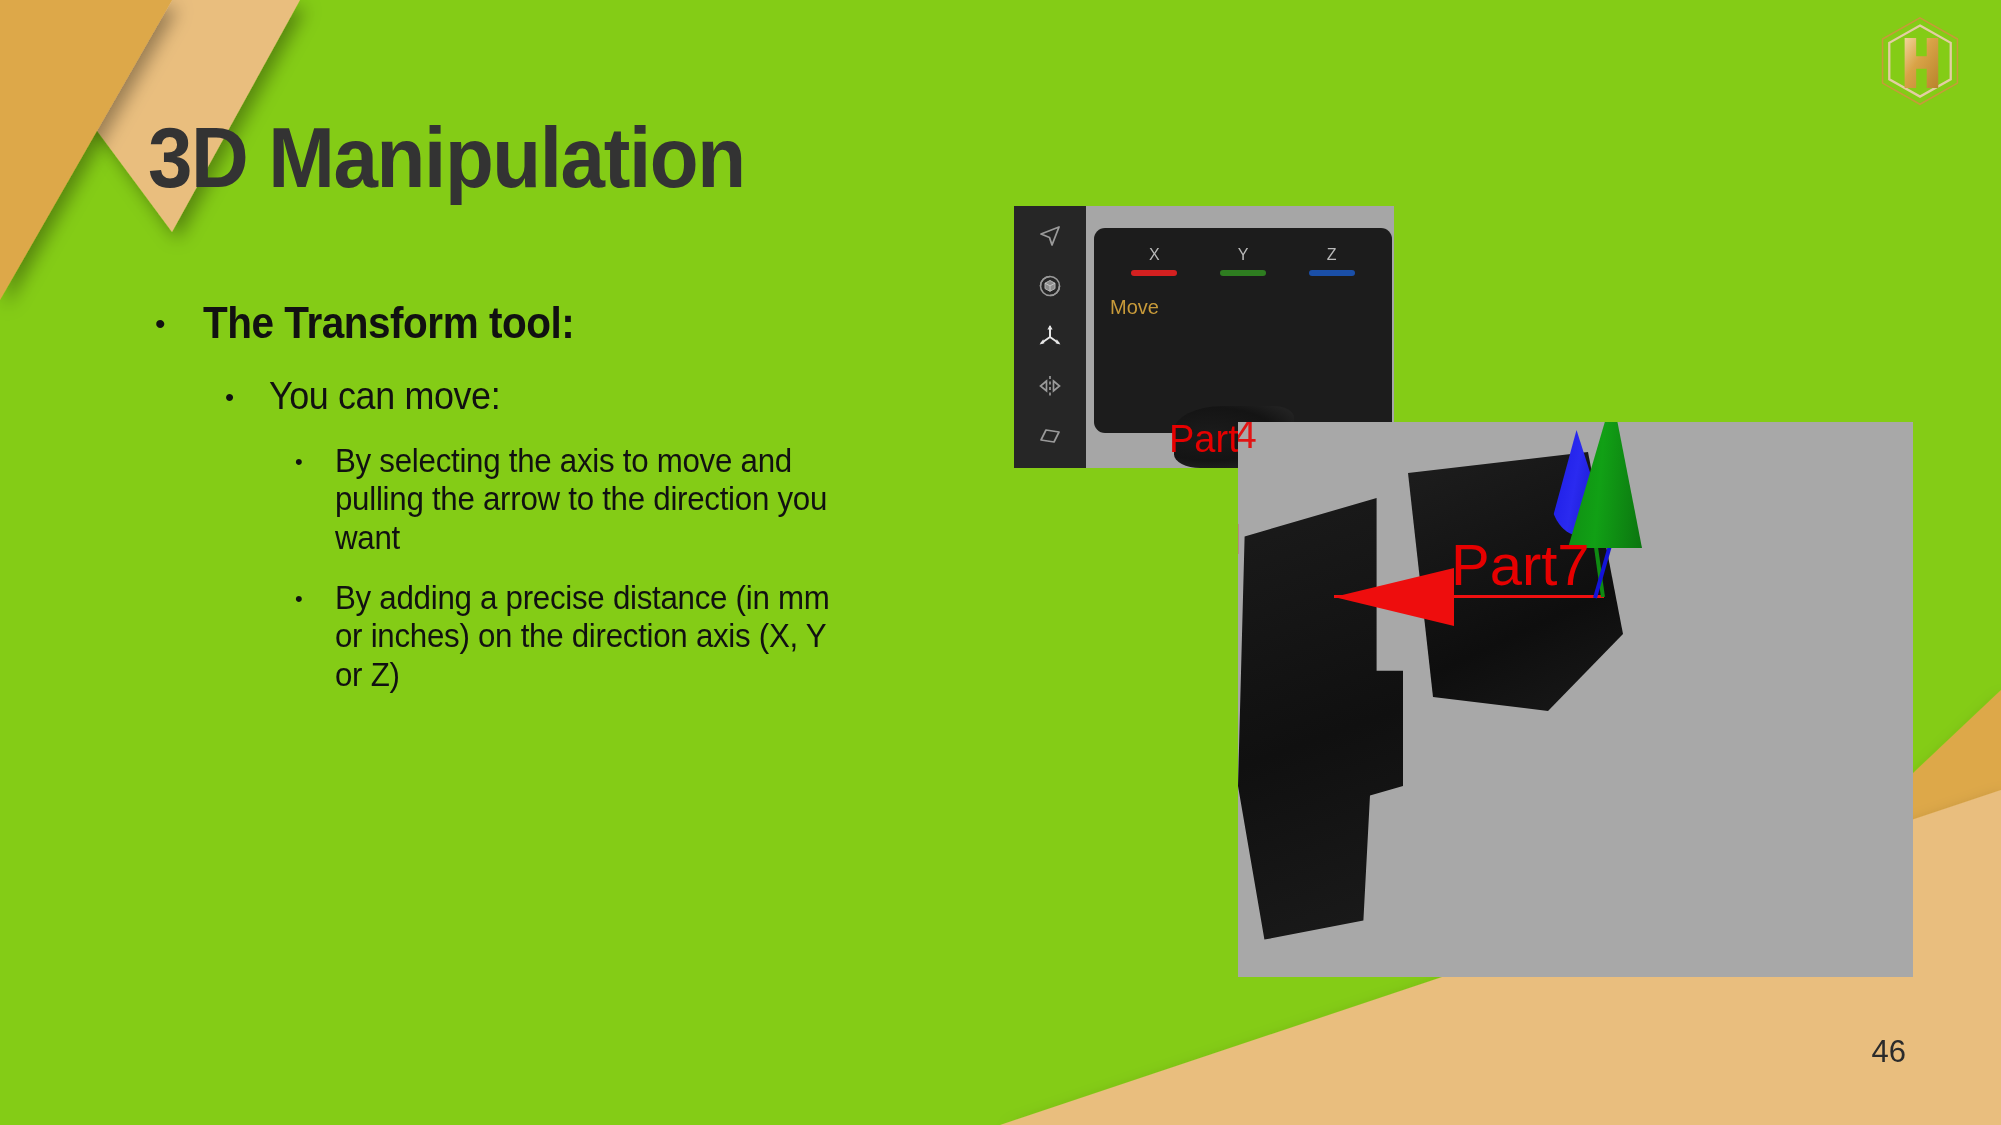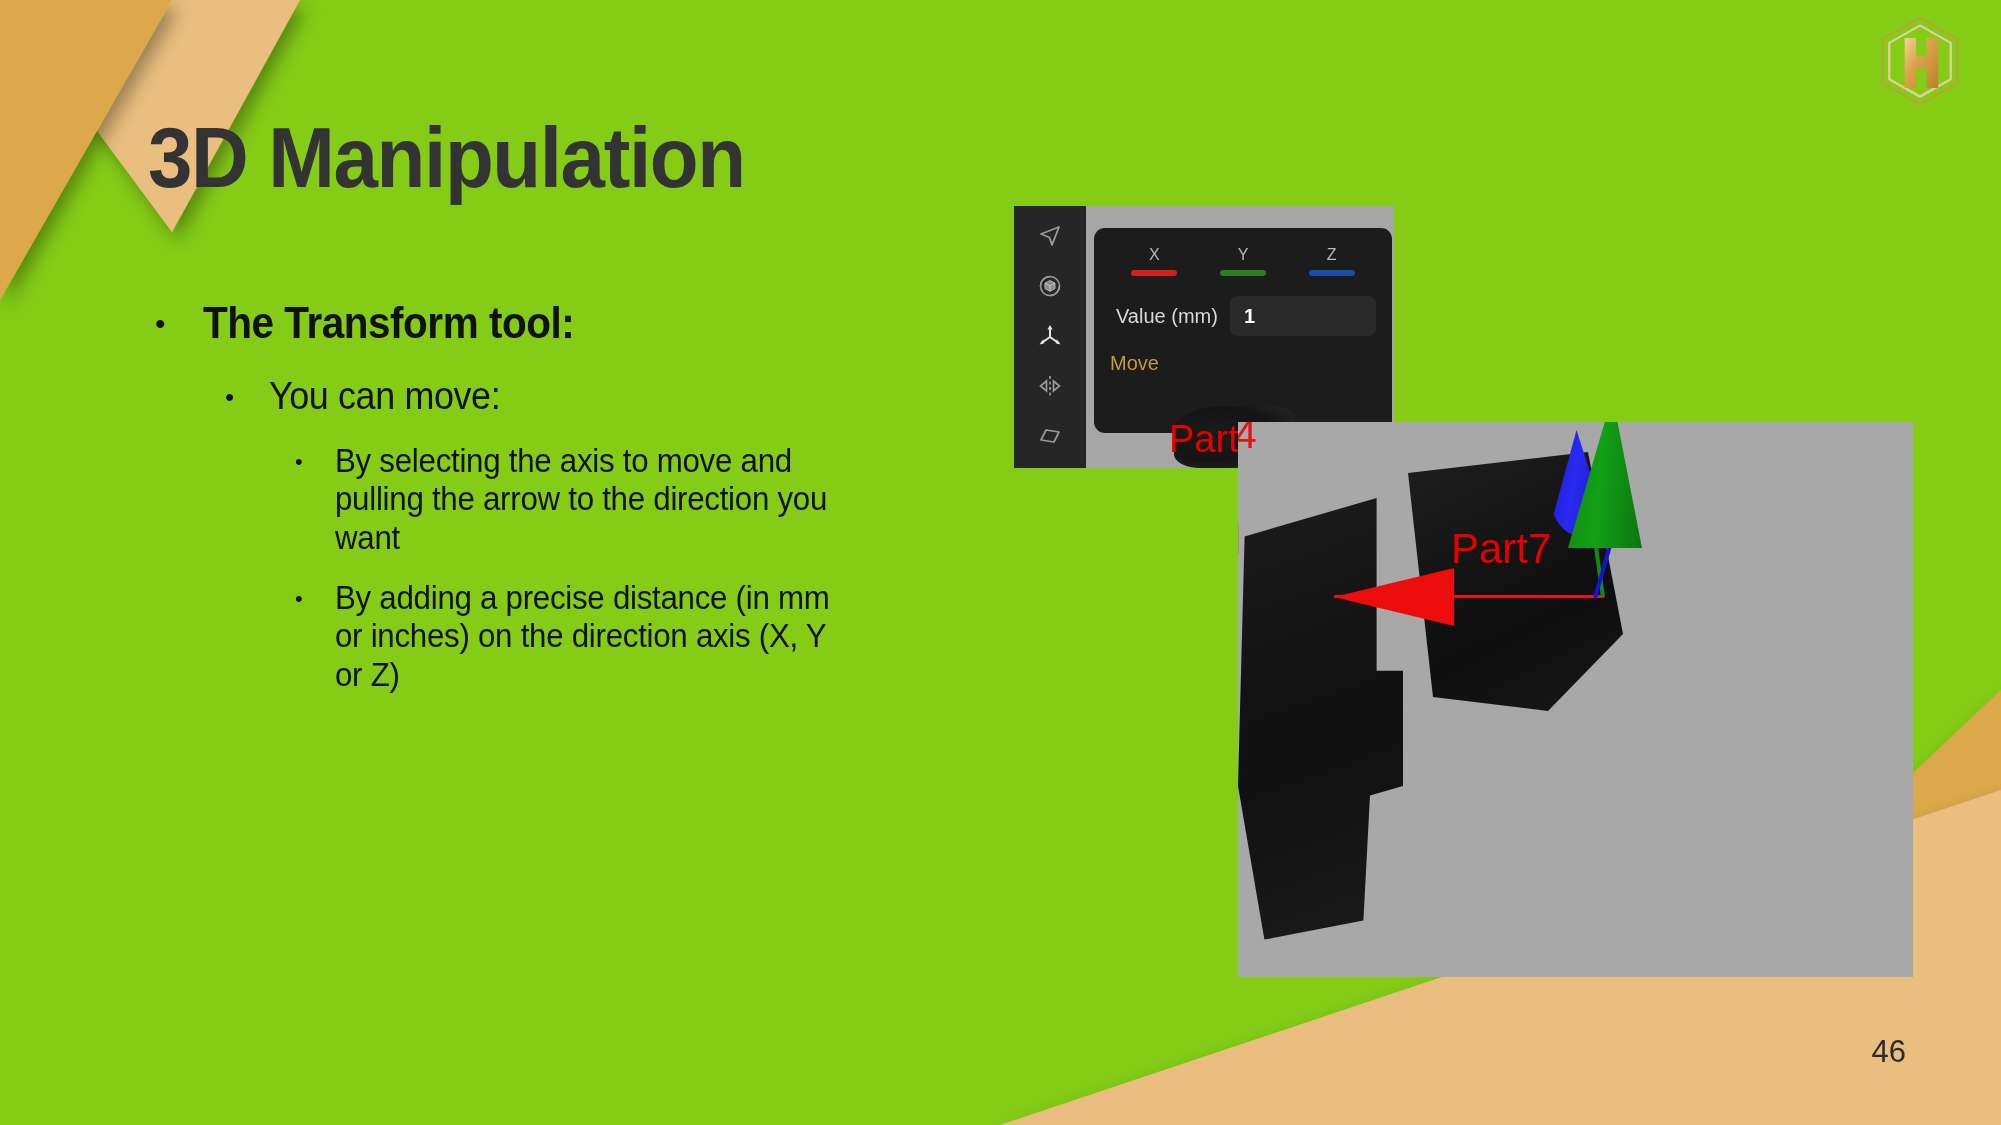--- a/index.html
+++ b/index.html
@@ -324,22 +324,22 @@
     top: 8px;
     width: 62px;
     height: 105px;
     background: linear-gradient(100deg, #1818e2 0%, #2a2af0 45%, #0e0eb4 100%);
     clip-path: polygon(46% 0%, 100% 100%, 0% 100%);
     border-radius: 0 0 48% 48%;
   }
   #vp-label-part7 {
     position: absolute;
     left: 213px;
-    top: 103px;
-    font-size: 42px;
+    top: 109px;
+    font-size: 58px;
     color: #e60000;
     white-space: nowrap;
   }
   #vp-label-part4 {
     position: absolute;
     left: -28px;
     top: -10px;
     font-size: 40px;
     color: #e11414;
     white-space: nowrap;
@@ -465,24 +465,20 @@
         <div class="tf-axis">
           <span class="tf-axis-label">Y</span>
           <span class="tf-axis-bar" style="background:#2e7d20;"></span>
         </div>
         <div class="tf-axis">
           <span class="tf-axis-label">Z</span>
           <span class="tf-axis-bar" style="background:#1a4fa8;"></span>
         </div>
       </div>
 
-      <div id="tf-value-row">
-        <span id="tf-value-label">Value (mm)</span>
-        <span id="tf-value-input">1</span>
-      </div>
 
       <div id="tf-move-btn">Move</div>
 
     </div>
 
     <div id="tf-part-mask"></div>
     <div id="tf-part-label">Part</div>
 
   </div>
 

